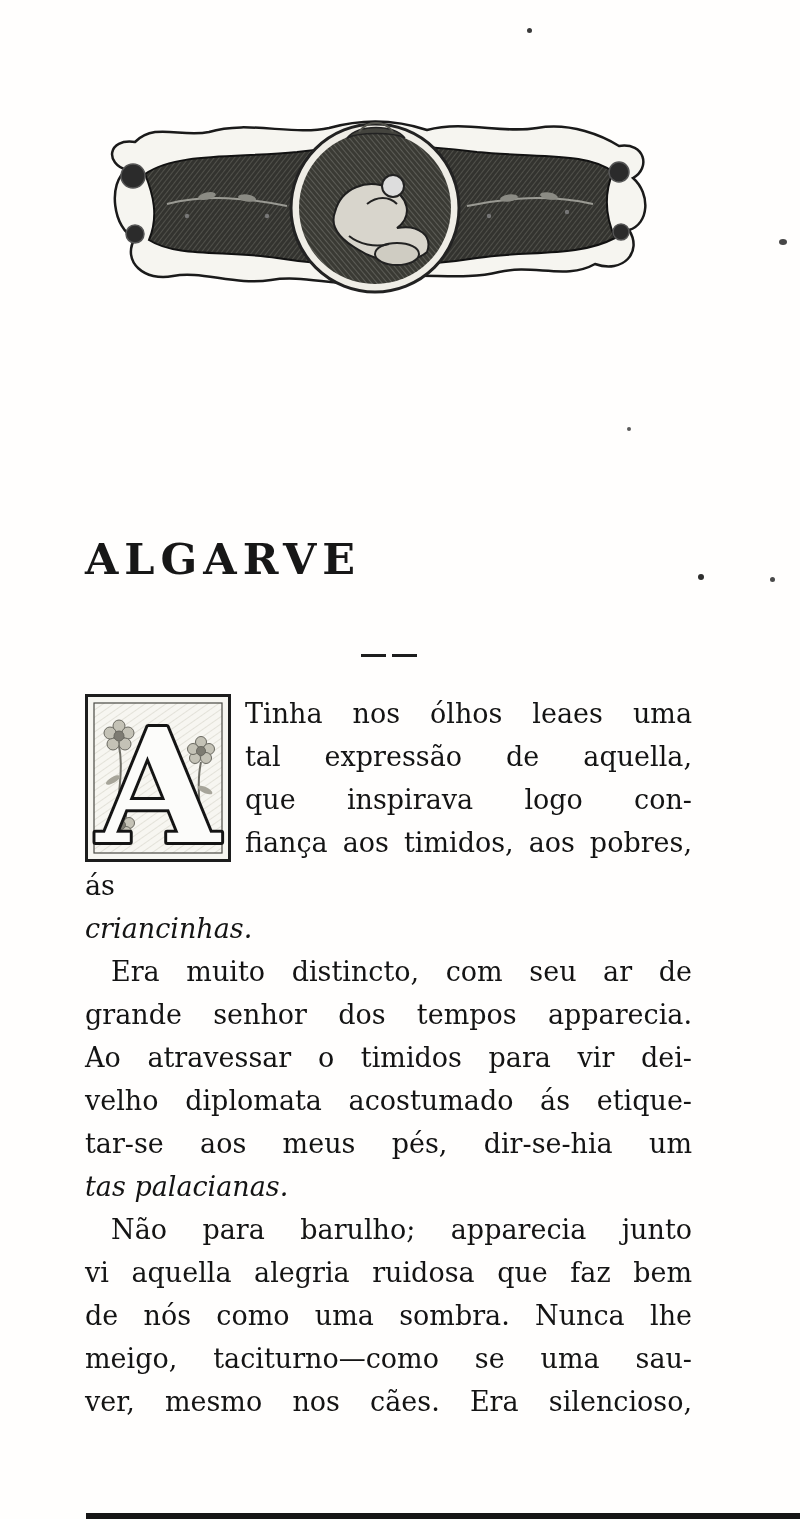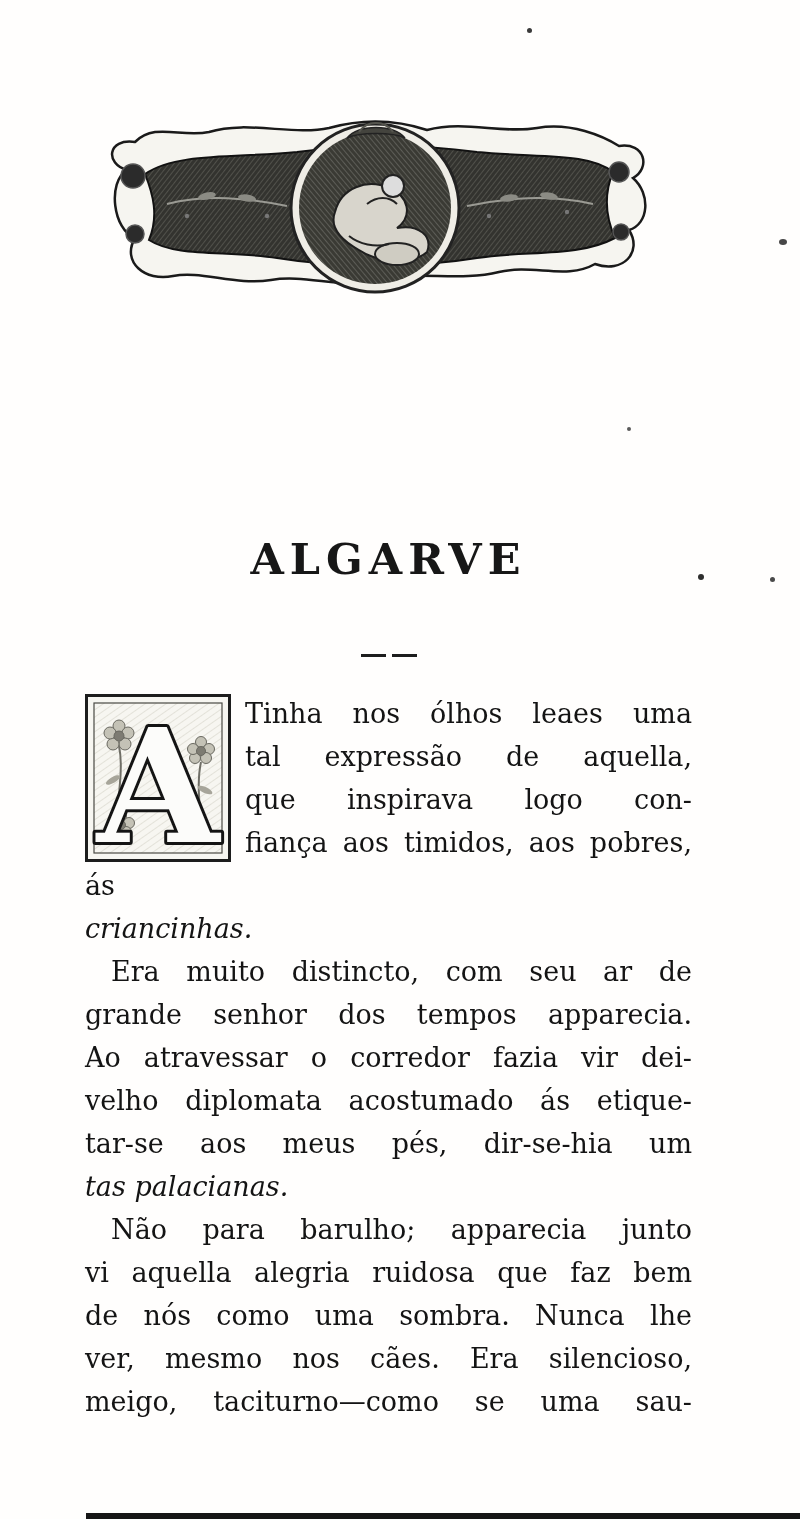--- a/index.html
+++ b/index.html
@@ -22,21 +22,21 @@
     height: 195px;
   }
   .ornament svg { display: block; width: 100%; height: 100%; }
 
   
   .chapter-title {
     position: absolute;
     top: 534px;
     left: 85px;
     width: 607px;
-    text-align: center;
+    text-align: left;
     font-size: 43px;
     font-weight: bold;
     letter-spacing: 6px;
     color: #171717;
   }
   .title-divider {
     position: absolute;
     top: 654px;
     left: 85px;
     width: 607px;
@@ -208,32 +208,32 @@
       <div class="line">Tinha nos ólhos leaes uma</div>
       <div class="line">tal expressão de aquella,</div>
       <div class="line">que inspirava logo con-</div>
       <div class="line">fiança aos timidos, aos pobres, ás</div>
       <div class="line endline">criancinhas.</div>
     </div>
 
     <div class="paragraph">
       <div class="line first-indent">Era muito distincto, com seu ar de</div>
       <div class="line">grande senhor dos tempos apparecia.</div>
-      <div class="line">Ao atravessar o corredor fazia vir dei-</div>
+      <div class="line">Ao atravessar o timidos para vir dei-</div>
       <div class="line">velho diplomata acostumado ás etique-</div>
       <div class="line">tar-se aos meus pés, dir-se-hia um</div>
       <div class="line endline">tas palacianas.</div>
     </div>
 
     <div class="paragraph">
       <div class="line first-indent">Não para barulho; apparecia junto</div>
       <div class="line">vi aquella alegria ruidosa que faz bem</div>
       <div class="line">de nós como uma sombra. Nunca lhe</div>
+      <div class="line">meigo, taciturno—como se uma sau-</div>
       <div class="line">ver, mesmo nos cães. Era silencioso,</div>
-      <div class="line">meigo, taciturno—como se uma sau-</div>
     </div>
 
   </div>
 
   <div class="speck s1"></div>
   <div class="speck s2"></div>
   <div class="speck s3"></div>
   <div class="speck s4"></div>
   <div class="speck s5"></div>
   <div class="bottom-edge"></div>

